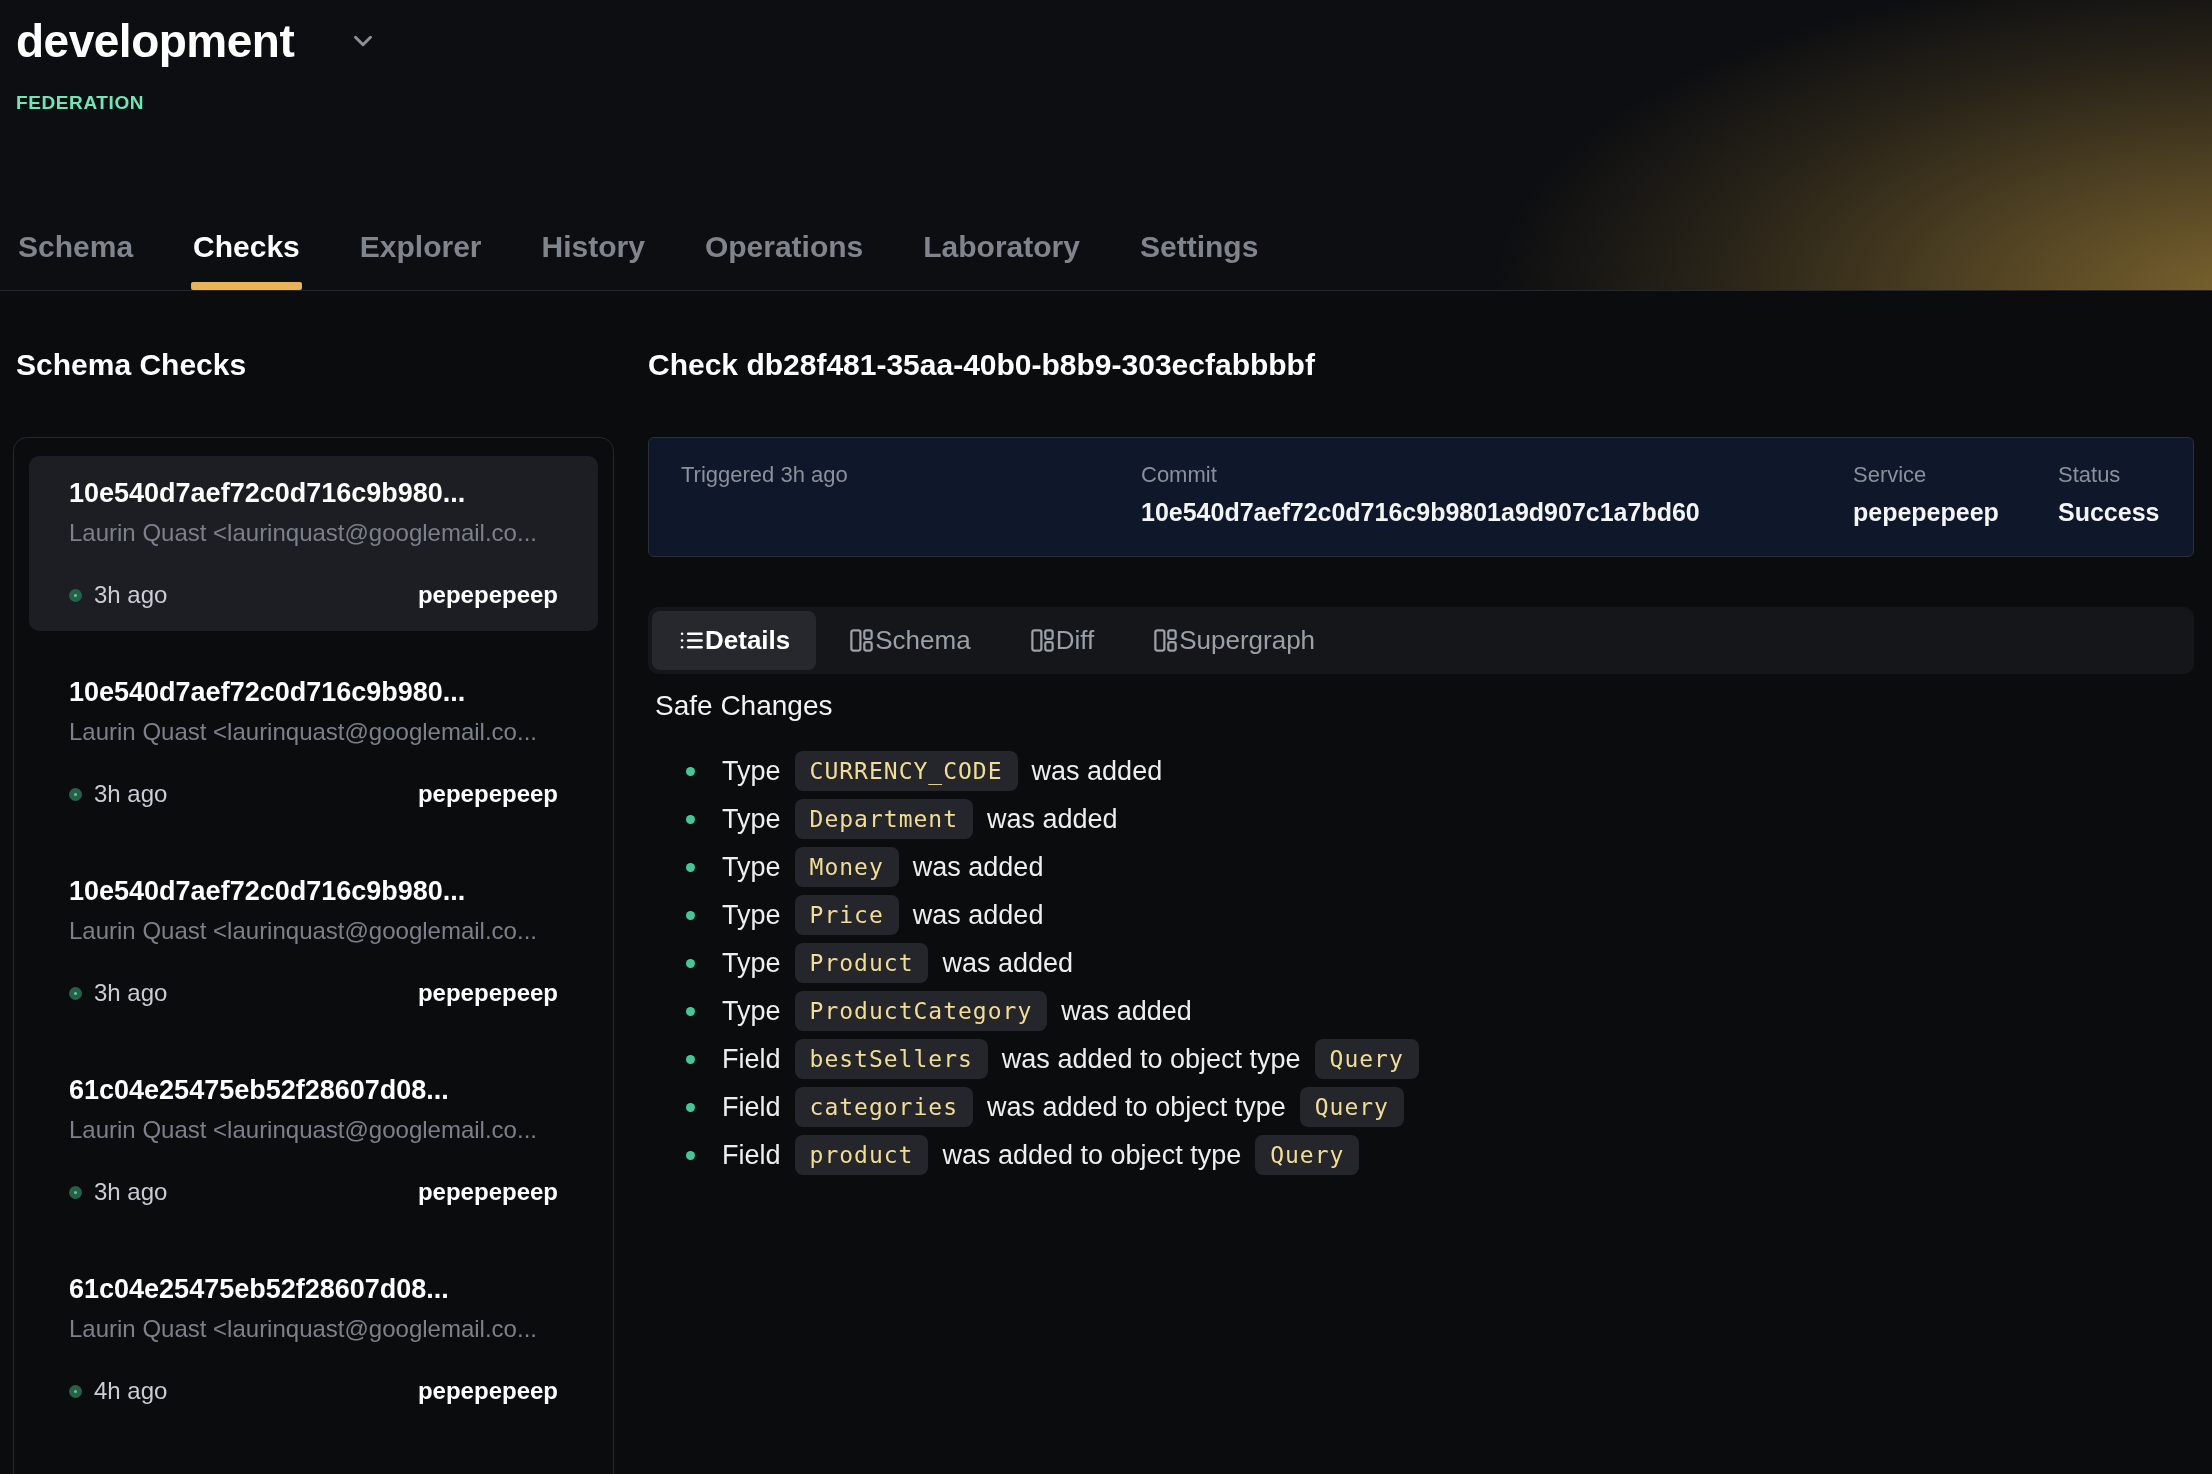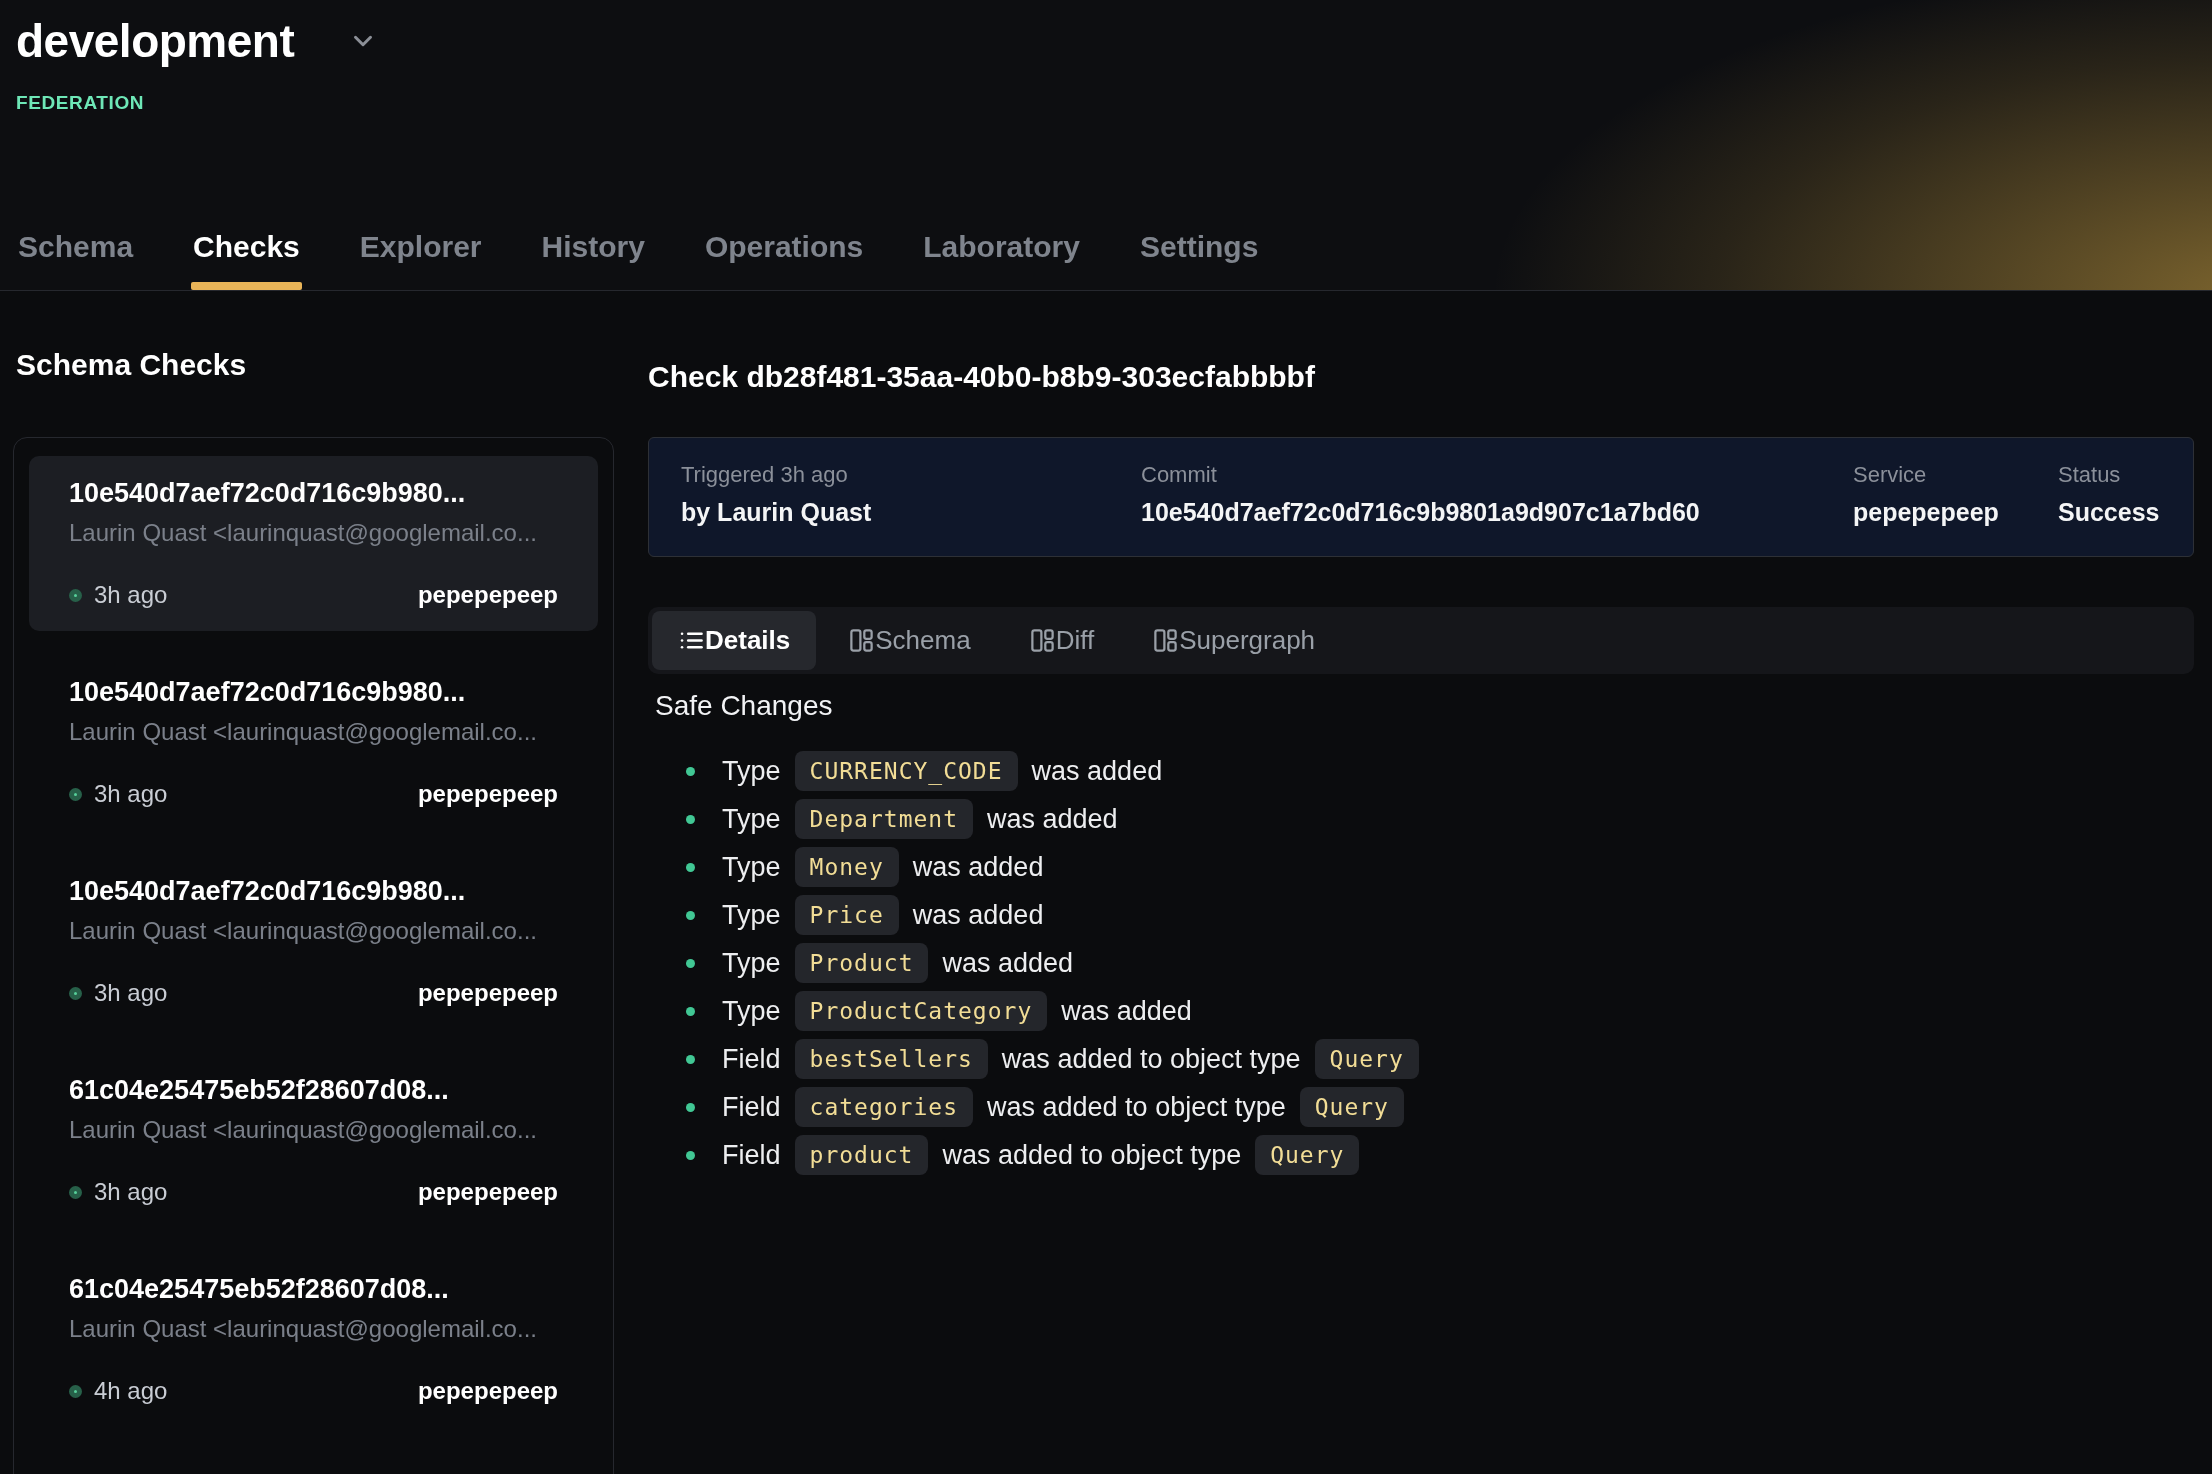--- a/index.html
+++ b/index.html
@@ -37,21 +37,21 @@
   .check-item{border-radius:10px;padding:22px 40px;cursor:pointer;}
   .check-item.selected{background:#1c1e23;}
   .check-id{font-size:27px;font-weight:700;color:#fff;white-space:nowrap;overflow:hidden;}
   .check-author{margin-top:10px;font-size:24px;color:#7b808a;white-space:nowrap;overflow:hidden;}
   .check-foot{margin-top:34px;display:flex;align-items:center;}
   .status-dot{width:13px;height:13px;border-radius:50%;background:#57cf9a;border:5px solid #276049;margin-right:12px;flex:none;}
   .check-time{font-size:24px;color:#c9cdd4;}
   .check-service{margin-left:auto;font-size:24px;font-weight:700;color:#fff;}
 
   
-  .main-title{position:absolute;left:648px;top:360px;margin:0;font-size:30px;font-weight:700;}
+  .main-title{position:absolute;left:648px;top:348px;margin:0;font-size:30px;font-weight:700;}
   .meta-box{
     position:absolute;left:648px;top:437px;width:1546px;
     border:1px solid #2d3036;border-radius:6px;background:#0f172a;
     padding:20px 32px 24px;display:grid;grid-template-columns:460px 712px 205px 1fr;
   }
   .meta-label{font-size:22px;color:#8b909a;line-height:34px;}
   .meta-val{font-size:25px;font-weight:700;color:#f4f5f6;line-height:40px;white-space:nowrap;}
 
   .tabstrip{
     position:absolute;left:648px;top:607px;width:1546px;height:67px;
@@ -141,21 +141,20 @@
       <span class="check-service">pepepepeep</span>
     </div>
   </div>
     </div>
 
   <h2 class="main-title">Check db28f481-35aa-40b0-b8b9-303ecfabbbbf</h2>
 
   <section class="meta-box">
     <div>
       <div class="meta-label">Triggered 3h ago</div>
-      <div class="meta-val">by Laurin Quast</div>
     </div>
     <div>
       <div class="meta-label">Commit</div>
       <div class="meta-val">10e540d7aef72c0d716c9b9801a9d907c1a7bd60</div>
     </div>
     <div>
       <div class="meta-label">Service</div>
       <div class="meta-val">pepepepeep</div>
     </div>
     <div>

